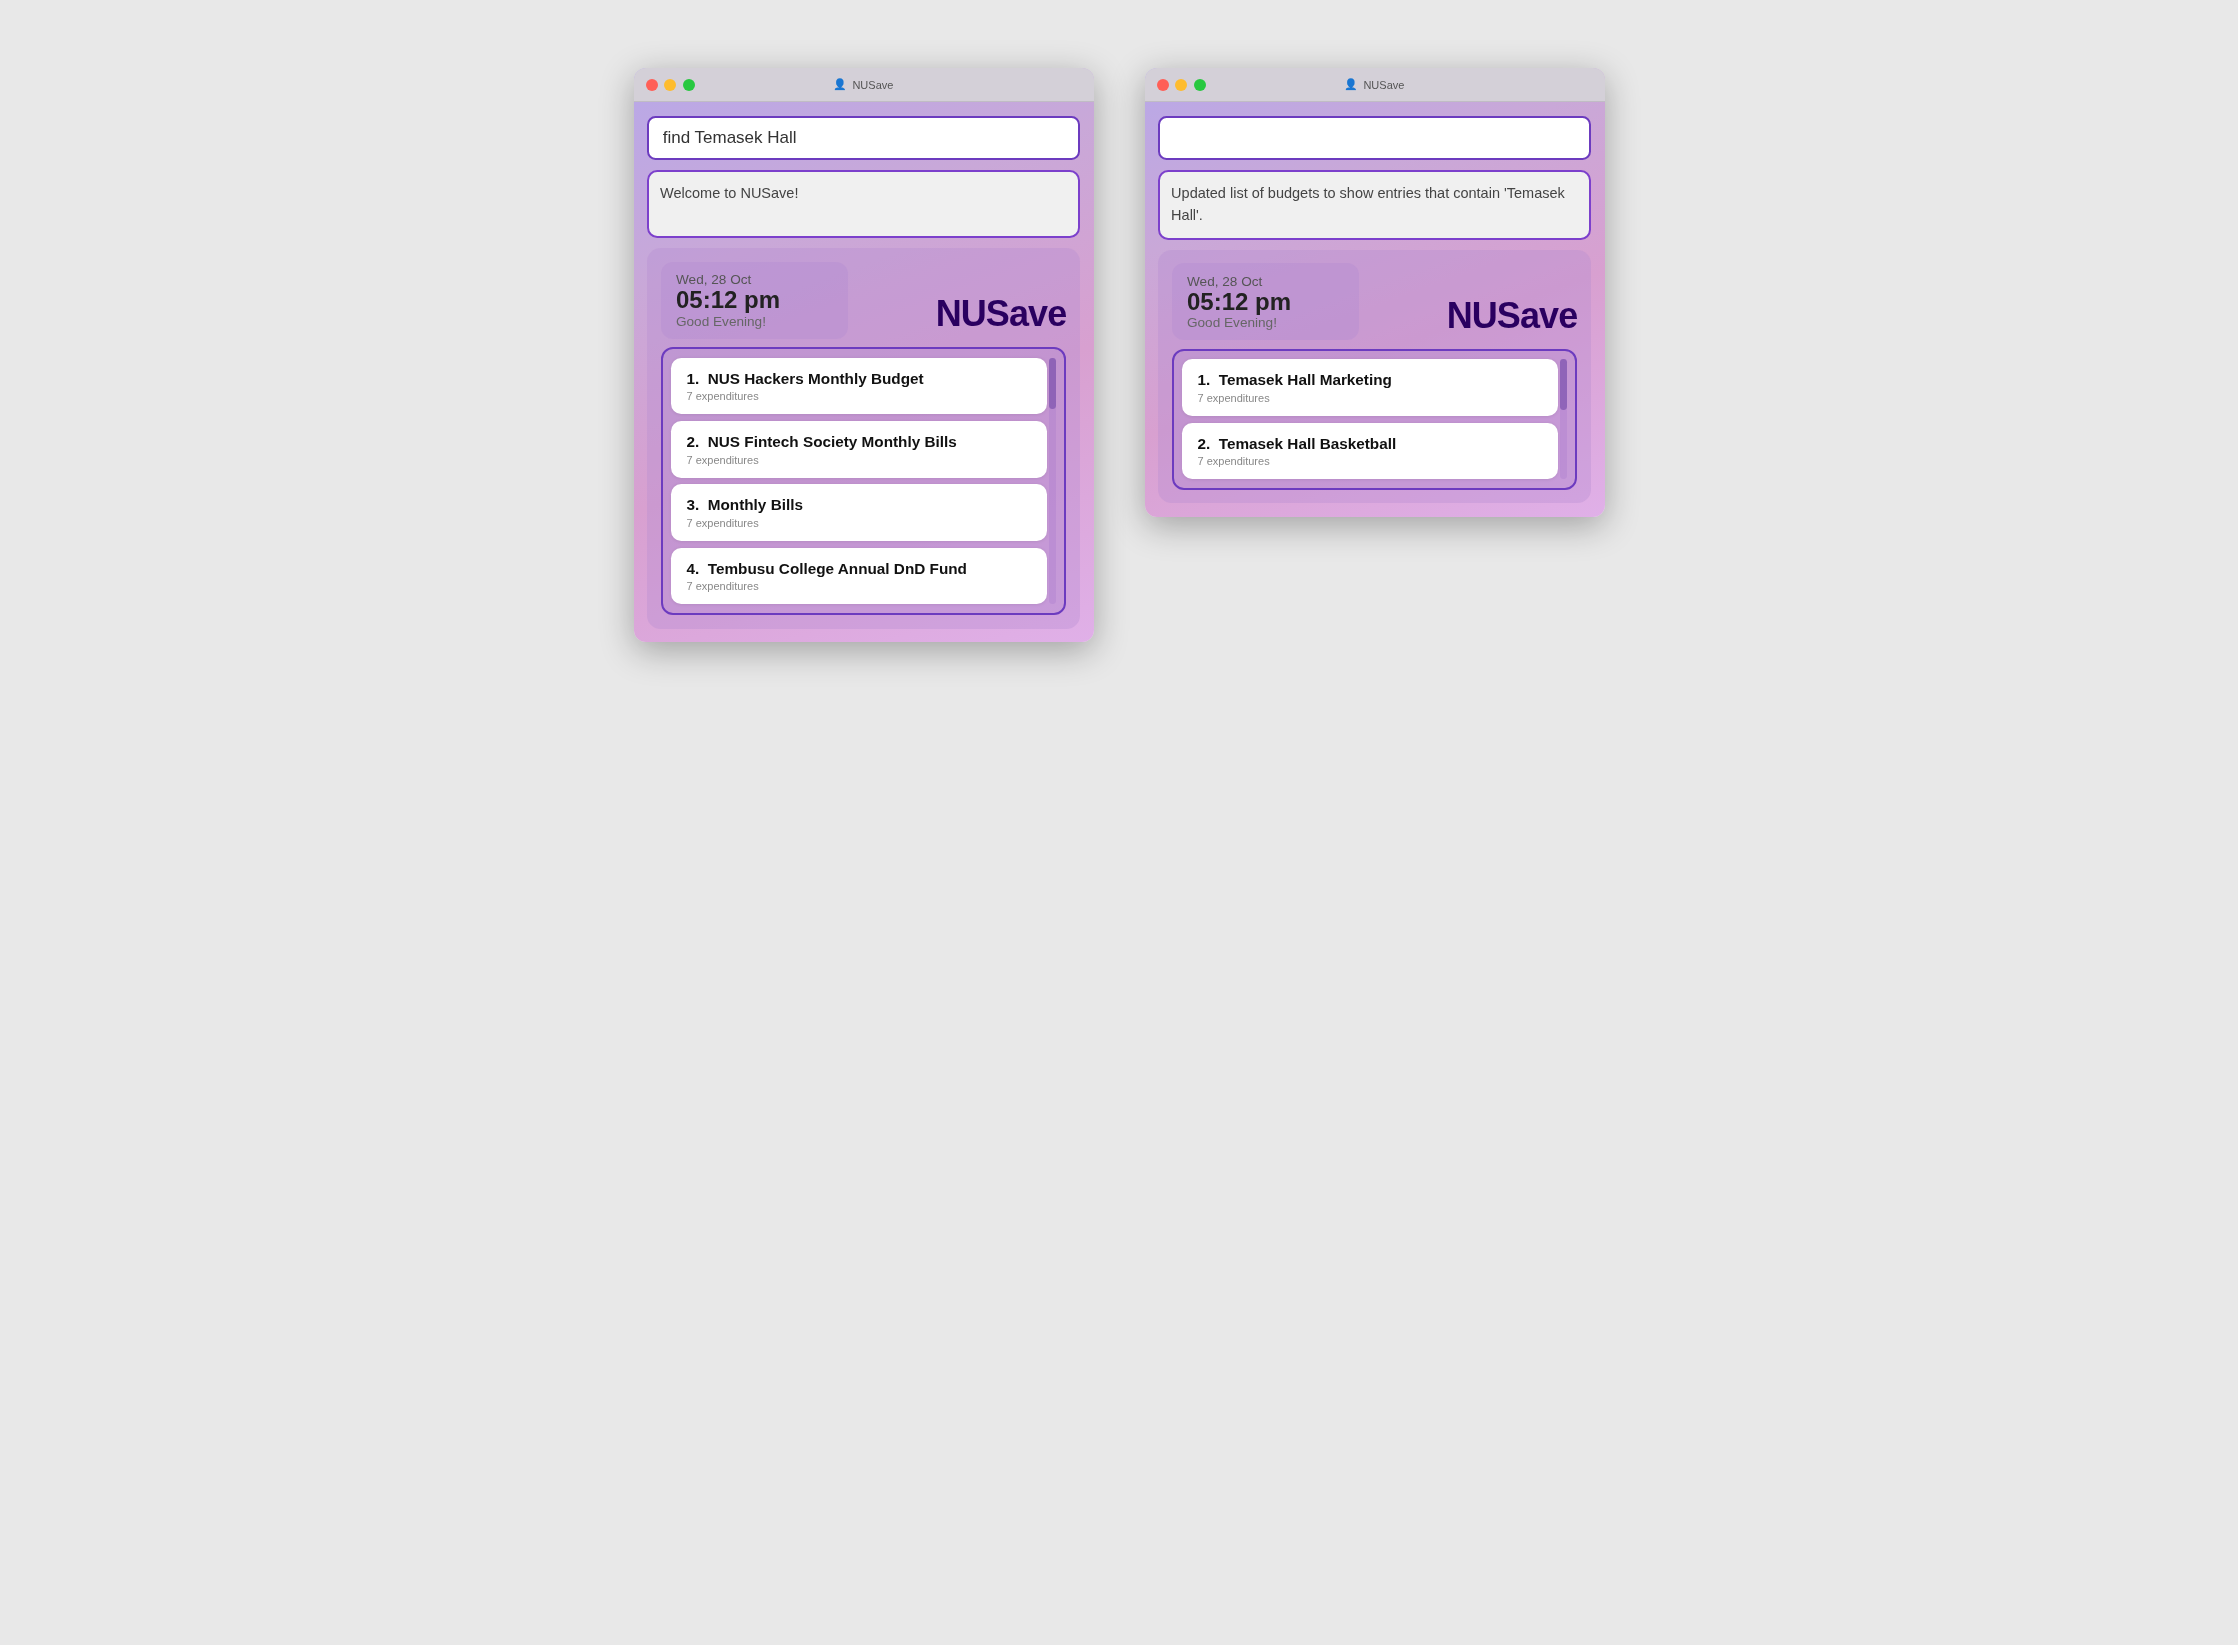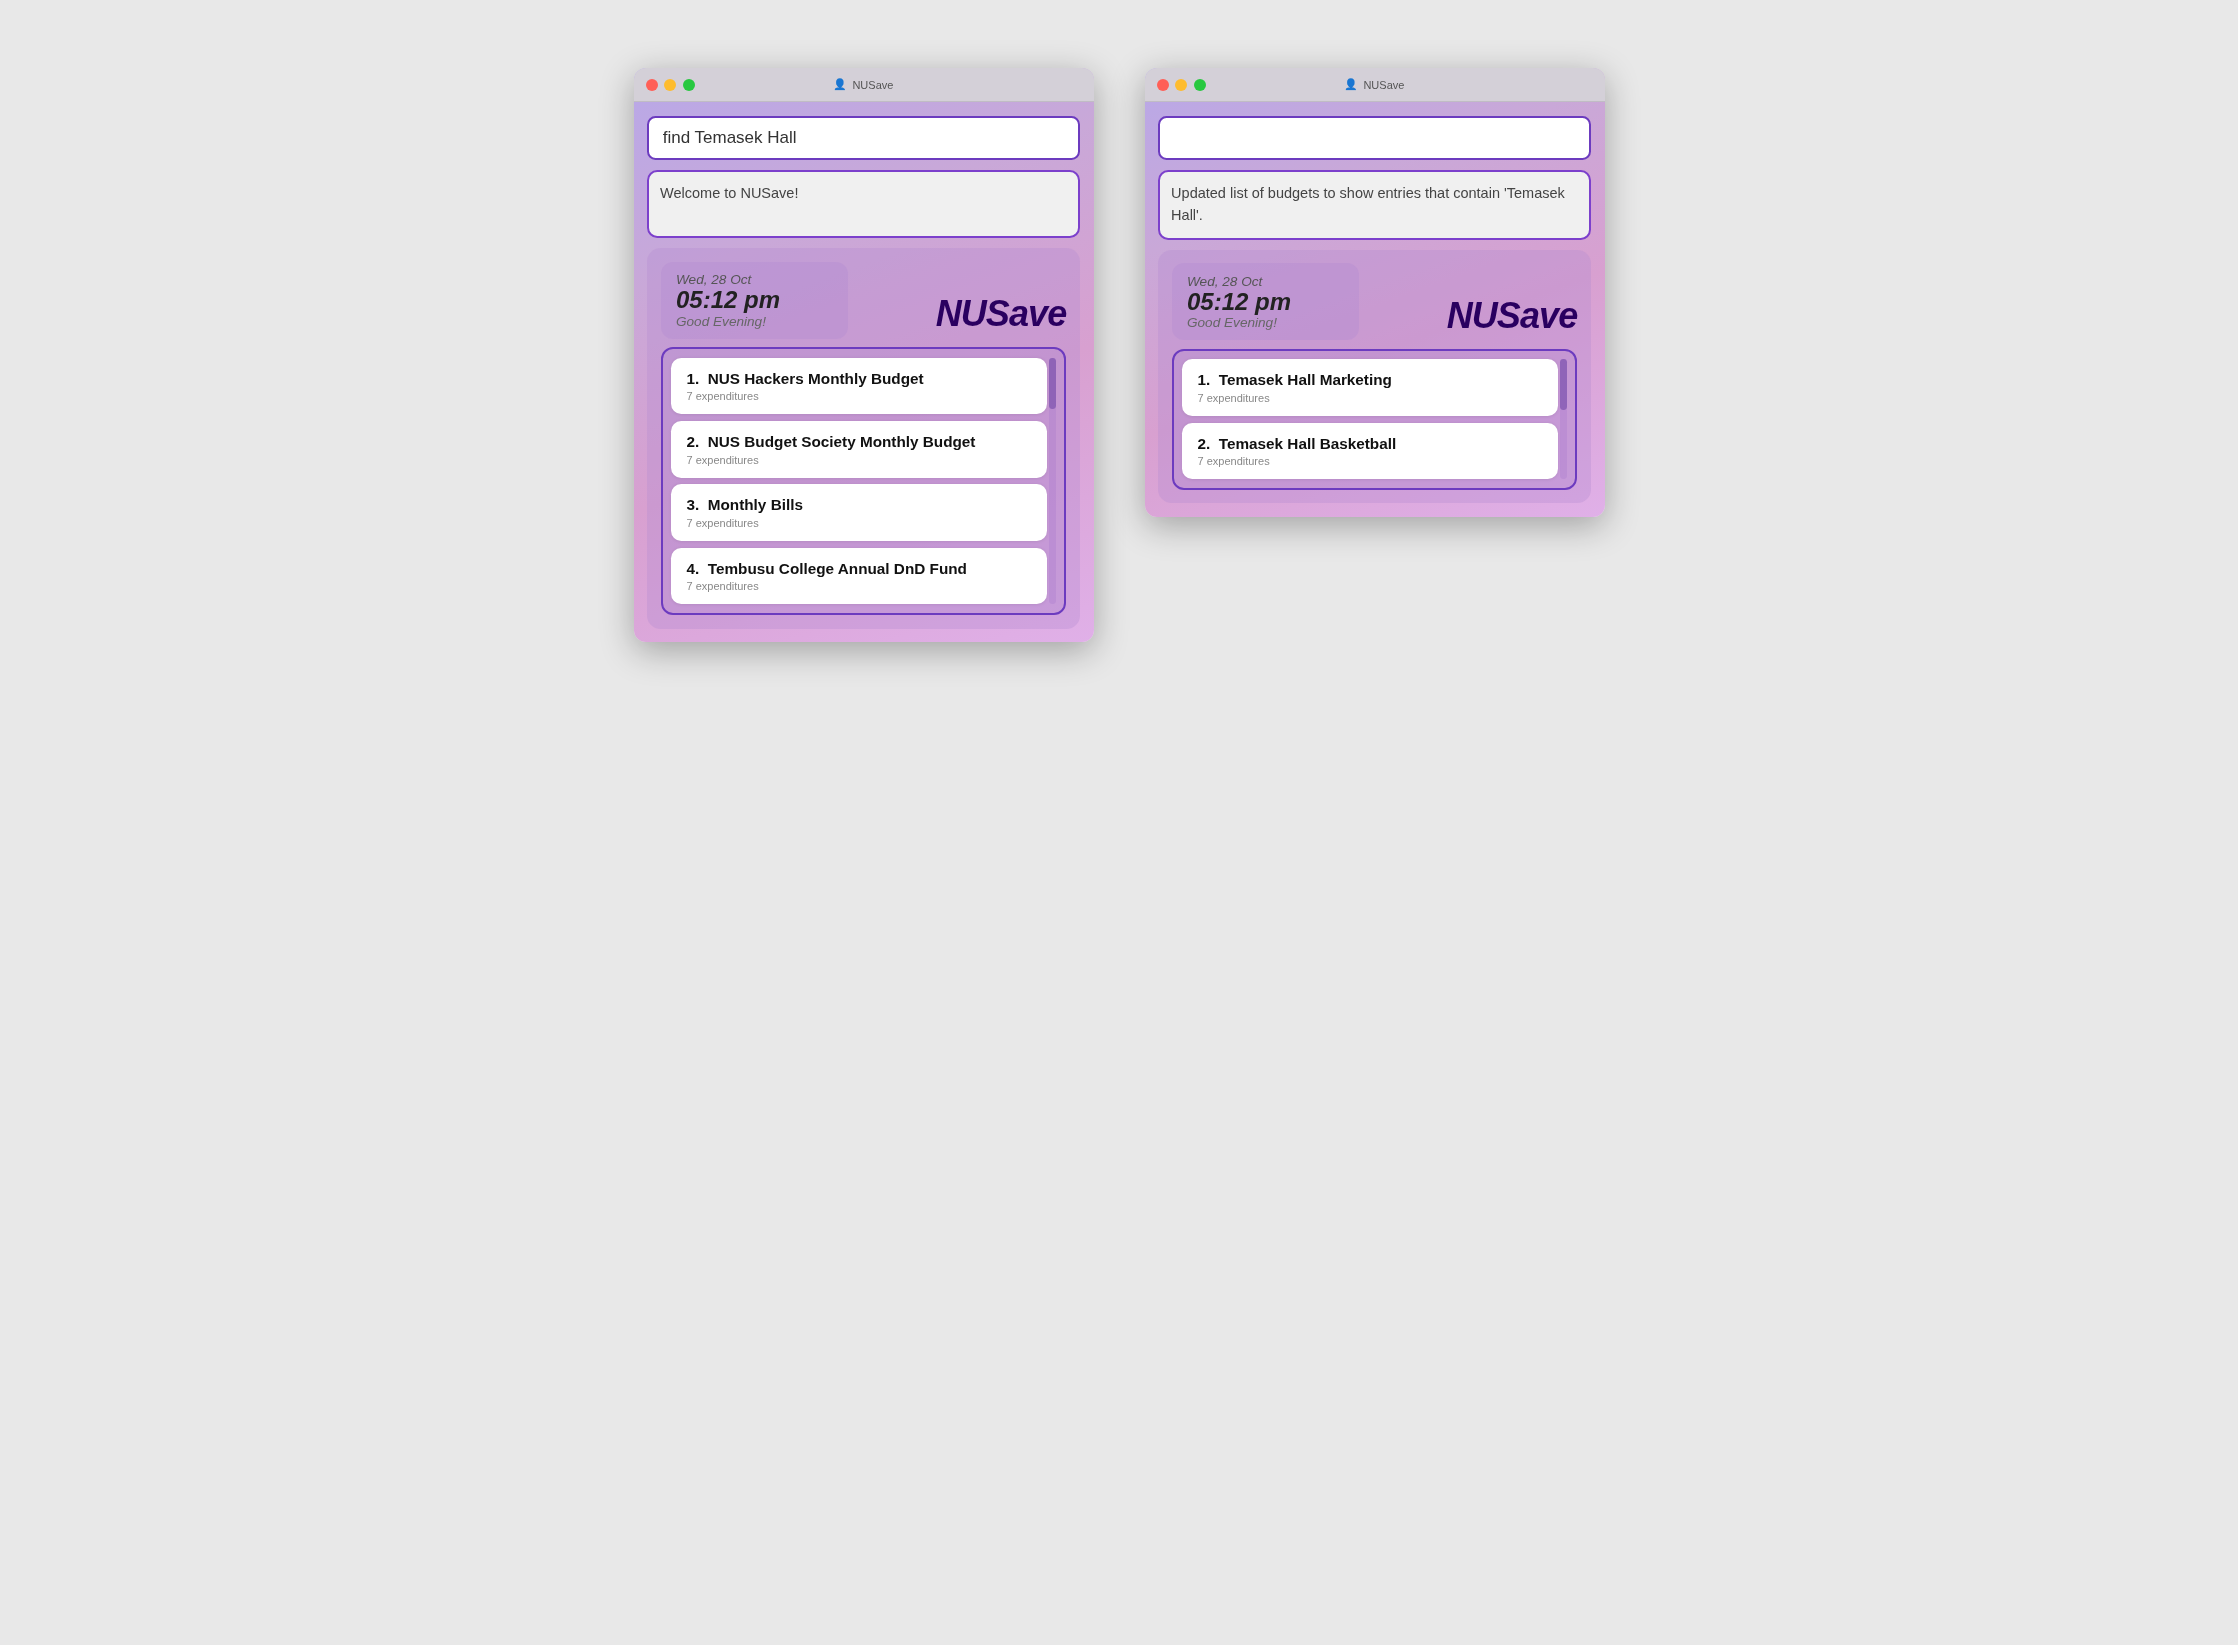--- a/index.html
+++ b/index.html
@@ -144,21 +144,20 @@
 
     .greeting-label {
       font-size: 13.6px;
       color: #666;
     }
 
     .dashboard-header {
       display: flex;
       justify-content: space-between;
       align-items: center;
-      font-style: italic;
     }
 
     .app-name {
       font-size: 36px;
       font-weight: 800;
       color: #2a0060;
       letter-spacing: -0.9px;
       align-self: flex-end;
       padding-bottom: 3.4px;
     }
@@ -261,21 +260,21 @@
                 <div class="budget-item-title">
                   <span>1.</span>
                   &nbsp;<span>NUS Hackers Monthly Budget</span>
                 </div>
                 <div class="budget-item-sub">7 expenditures</div>
               </div>
 
               <div class="budget-item">
                 <div class="budget-item-title">
                   <span>2.</span>
-                  &nbsp;<span>NUS Budget Society Monthly Budget</span>
+                  &nbsp;<span>NUS Fintech Society Monthly Bills</span>
                 </div>
                 <div class="budget-item-sub">7 expenditures</div>
               </div>
 
               <div class="budget-item">
                 <div class="budget-item-title">
                   <span>3.</span>
                   &nbsp;<span>Monthly Bills</span>
                 </div>
                 <div class="budget-item-sub">7 expenditures</div>

